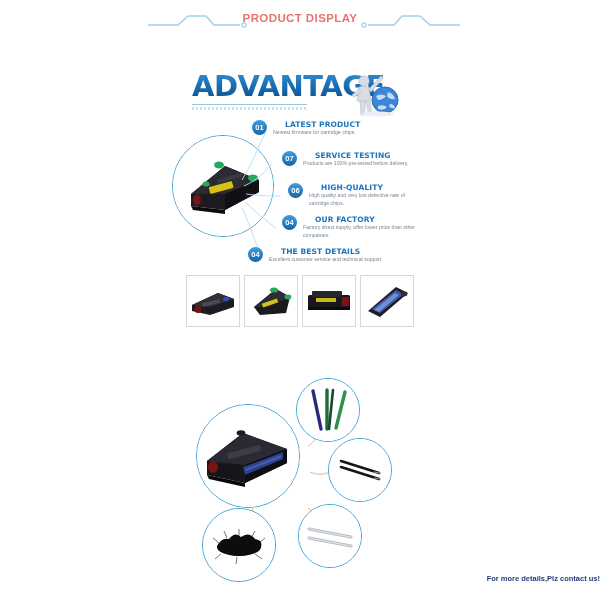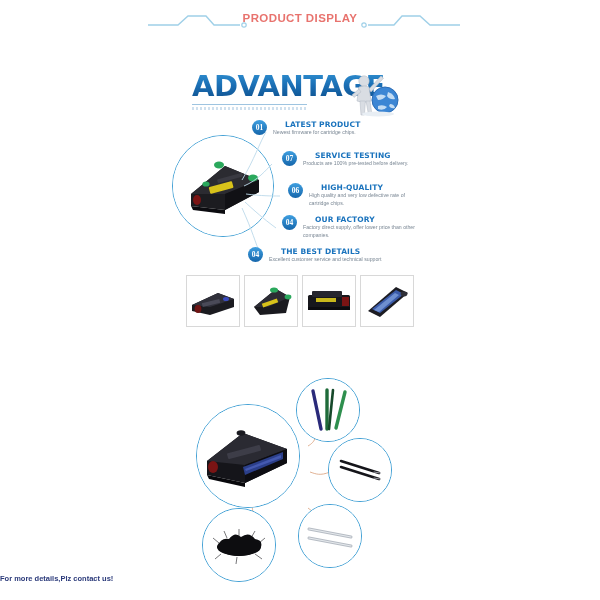--- a/index.html
+++ b/index.html
@@ -43,21 +43,21 @@
 
   .mascot{position:absolute;left:338px;top:68px;width:70px;height:52px;}
 
   
   .adv-item{position:absolute;}
   .badge{
     position:absolute;left:0;top:0;width:15px;height:15px;border-radius:50%;
     background:linear-gradient(180deg,#3f9fe0,#1566ab);
     color:#fff;font-size:7.5px;font-weight:bold;
     display:flex;align-items:center;justify-content:center;
-    font-family:Liberation Serif, serif;
+    font-family:Liberation Sans, sans-serif;
   }
   .adv-title{
     position:absolute;left:21px;top:0px;font-size:7.5px;font-weight:bold;
     color:#1a73bd;letter-spacing:.1px;white-space:nowrap;
     font-family:"DejaVu Sans", sans-serif;
     margin-left:12px;
   }
   .adv-desc{
     position:absolute;left:21px;top:9px;font-size:5.2px;color:#7a8794;
     line-height:1.5;width:125px;
@@ -69,21 +69,21 @@
   .thumb{
     width:54px;height:50px;border:1px solid #d8d8d8;background:#fff;
     display:flex;align-items:center;justify-content:center;overflow:hidden;
   }
 
   
   .circ{position:absolute;border-radius:50%;border:1px solid #3f9fd4;
     background:#fff;overflow:hidden;}
 
   .footer{
-    position:absolute;left:0;top:574px;width:600px;text-align:left;
+    position:absolute;left:0;top:574px;width:600px;text-align:right;
     font-size:7.5px;font-weight:bold;color:#2b3a7a;
   }
   svg{display:block;}
 </style>
 </head>
 <body>
 
 <div class="page">
 
   <div class="header">

